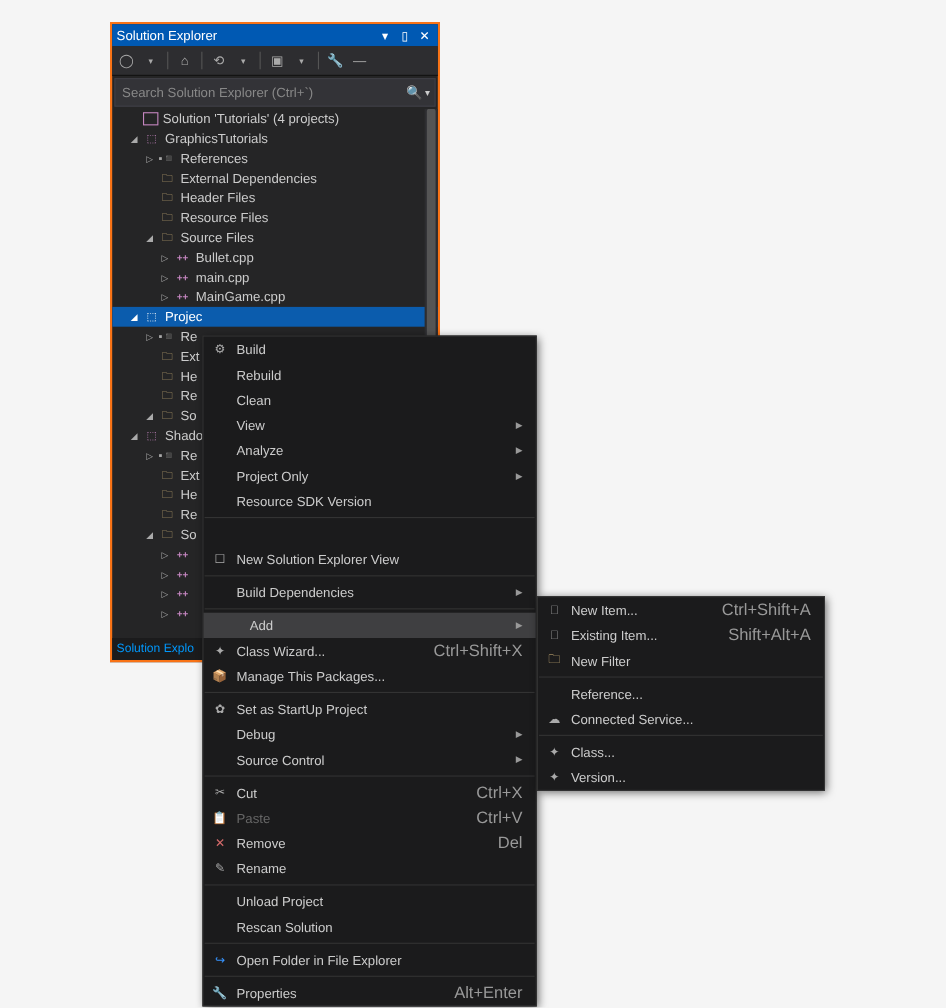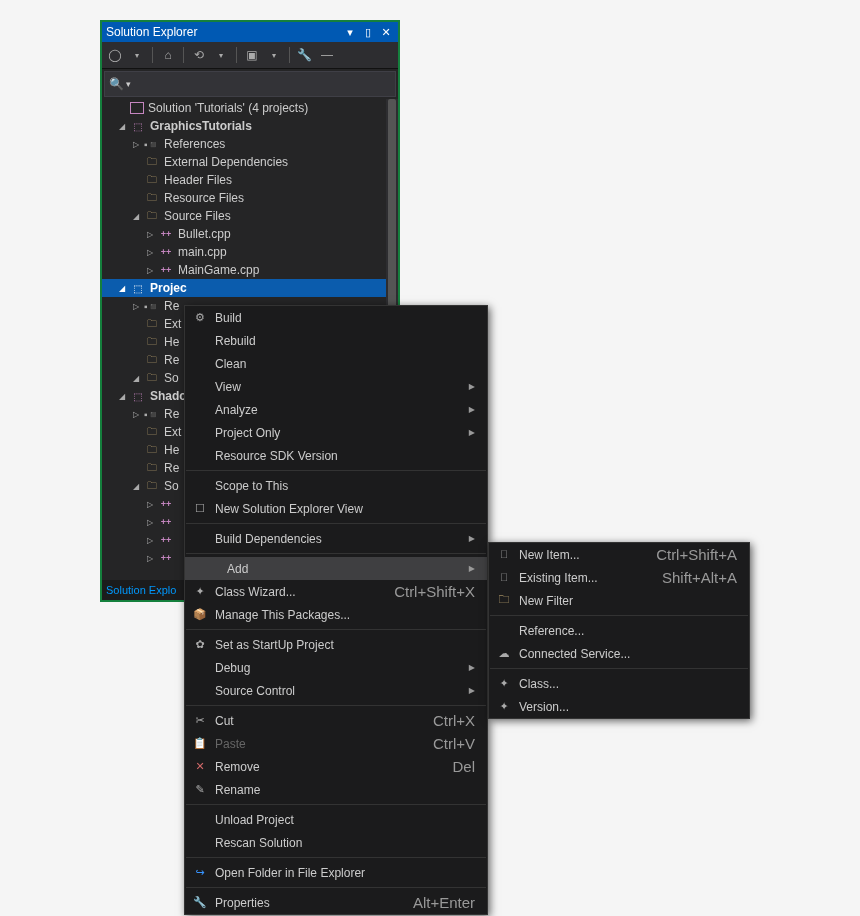--- a/index.html
+++ b/index.html
@@ -12,21 +12,21 @@
     position: relative;
     overflow: hidden;
   }
   .panel {
     position: absolute;
     left: 100px;
     top: 20px;
     width: 296px;
     height: 578px;
     background: #252526;
-    border: 2px solid #15803d;
+    border: 2px solid #f97316;
     color: #ccc;
     display: flex;
     flex-direction: column;
   }
   .title-bar {
     background: #0059b3;
     color: #fff;
     height: 20px;
     display: flex;
     align-items: center;
@@ -141,21 +141,21 @@
     margin-right: 4px;
     flex-shrink: 0;
     font-size: 10px;
   }
   .ico.sln { color: #c586c0; border: 1px solid #c586c0; box-sizing: border-box; width:14px; height:12px; }
   .ico.proj { color: #c586c0; }
   .ico.ref { color: #aaa; }
   .ico.fld { color: #d7ba7d; }
   .ico.cpp { color: #c586c0; font-weight: bold; font-size: 9px; }
   .lbl { font-size: 12px; }
-  .lbl.bold { font-weight: bold; }
+  .lbl.bold { font-weight: normal; }
   .tabs {
     height: 20px;
     background: #1b1b1c;
     display: flex;
     align-items: center;
     padding-left: 4px;
   }
   .tabs span { color: #0097fb; font-size: 11px; }
 
   .menu {
@@ -209,20 +209,21 @@
     <span class="tb">⟲</span>
     <span class="tb" style="font-size:8px">▾</span>
     <span class="sep"></span>
     <span class="tb">▣</span>
     <span class="tb" style="font-size:8px">▾</span>
     <span class="sep"></span>
     <span class="tb">🔧</span>
     <span class="tb">—</span>
   </div>
   <div class="search">
+    <input placeholder="Search Solution Explorer (Ctrl+`)" style="">
     <span style="color:#ccc">🔍</span>
     <span style="color:#ccc;font-size:9px;margin-left:2px">▾</span>
   </div>
   <div class="tree-wrap">
     <div class="tree">
 
       <div class="row">
         <span class="sp"></span>
           <span class="arrow none">▷</span>
         <span class="ico sln"></span>
@@ -444,21 +445,20 @@
       <span class="mlab">Project Only</span>
       <span class="msub">▶</span>
     </div>
   <div class="mi">
       <span class="micon"></span>
       <span class="mlab">Resource SDK Version</span>
     </div>
   <div class="msep"></div>
   <div class="mi">
       <span class="micon"></span>
-      <span class="mlab">Scope to This</span>
     </div>
   <div class="mi">
       <span class="micon">☐</span>
       <span class="mlab">New Solution Explorer View</span>
     </div>
   <div class="msep"></div>
   <div class="mi">
       <span class="micon"></span>
       <span class="mlab">Build Dependencies</span>
       <span class="msub">▶</span>

